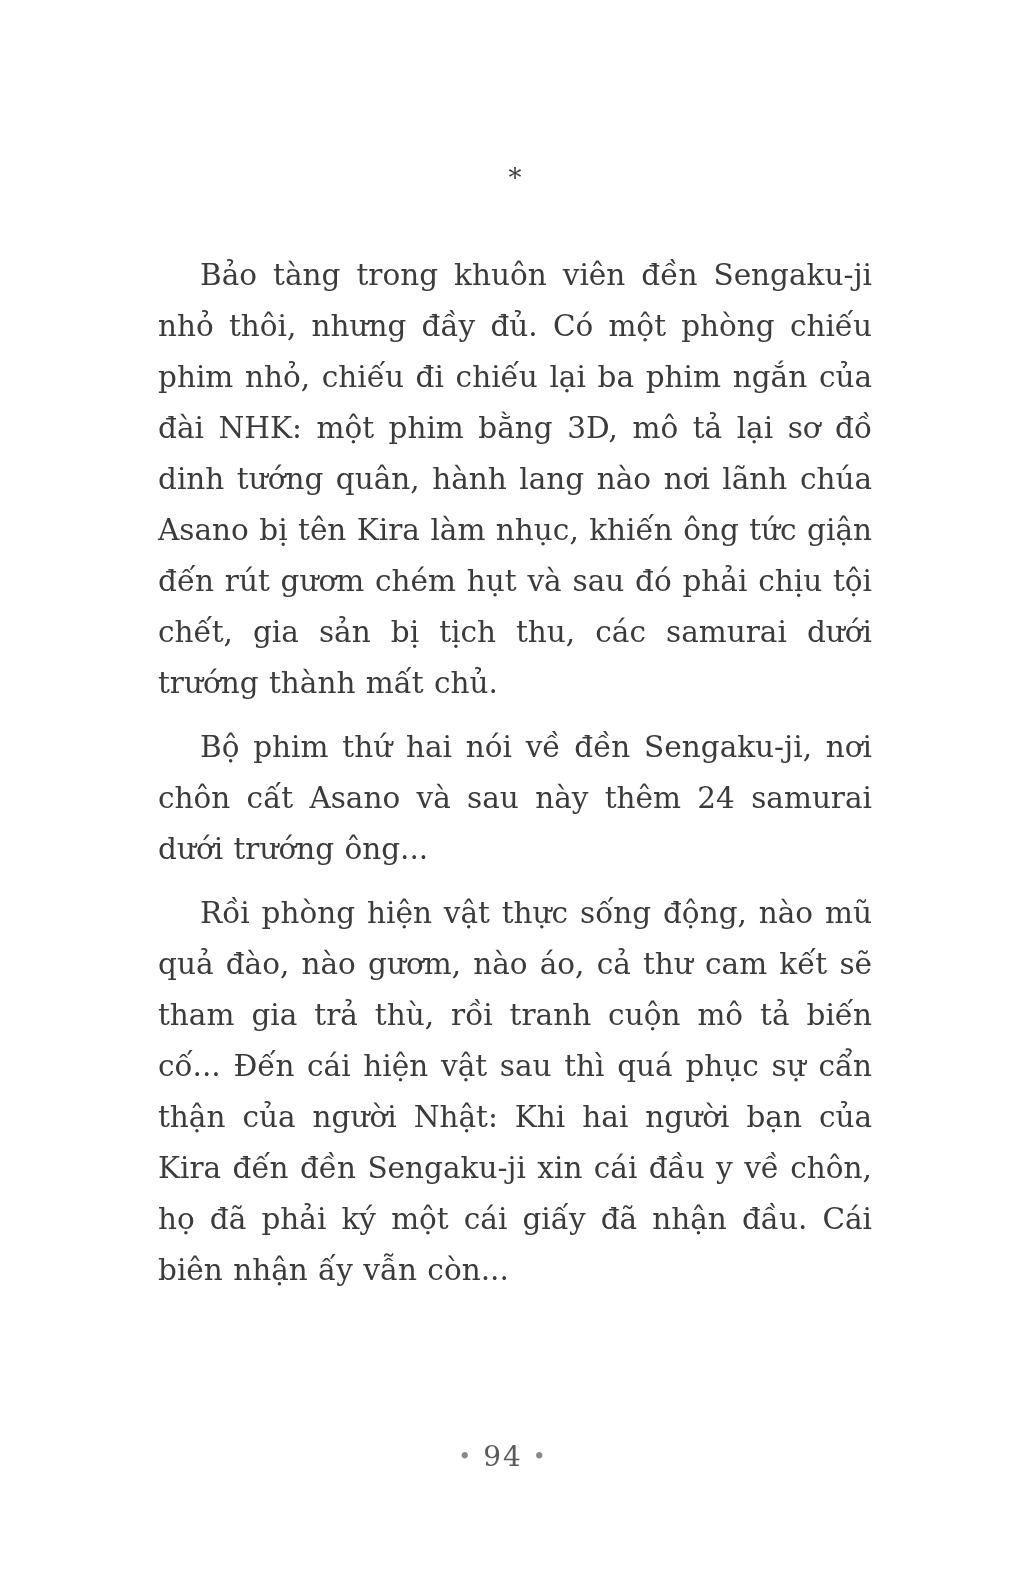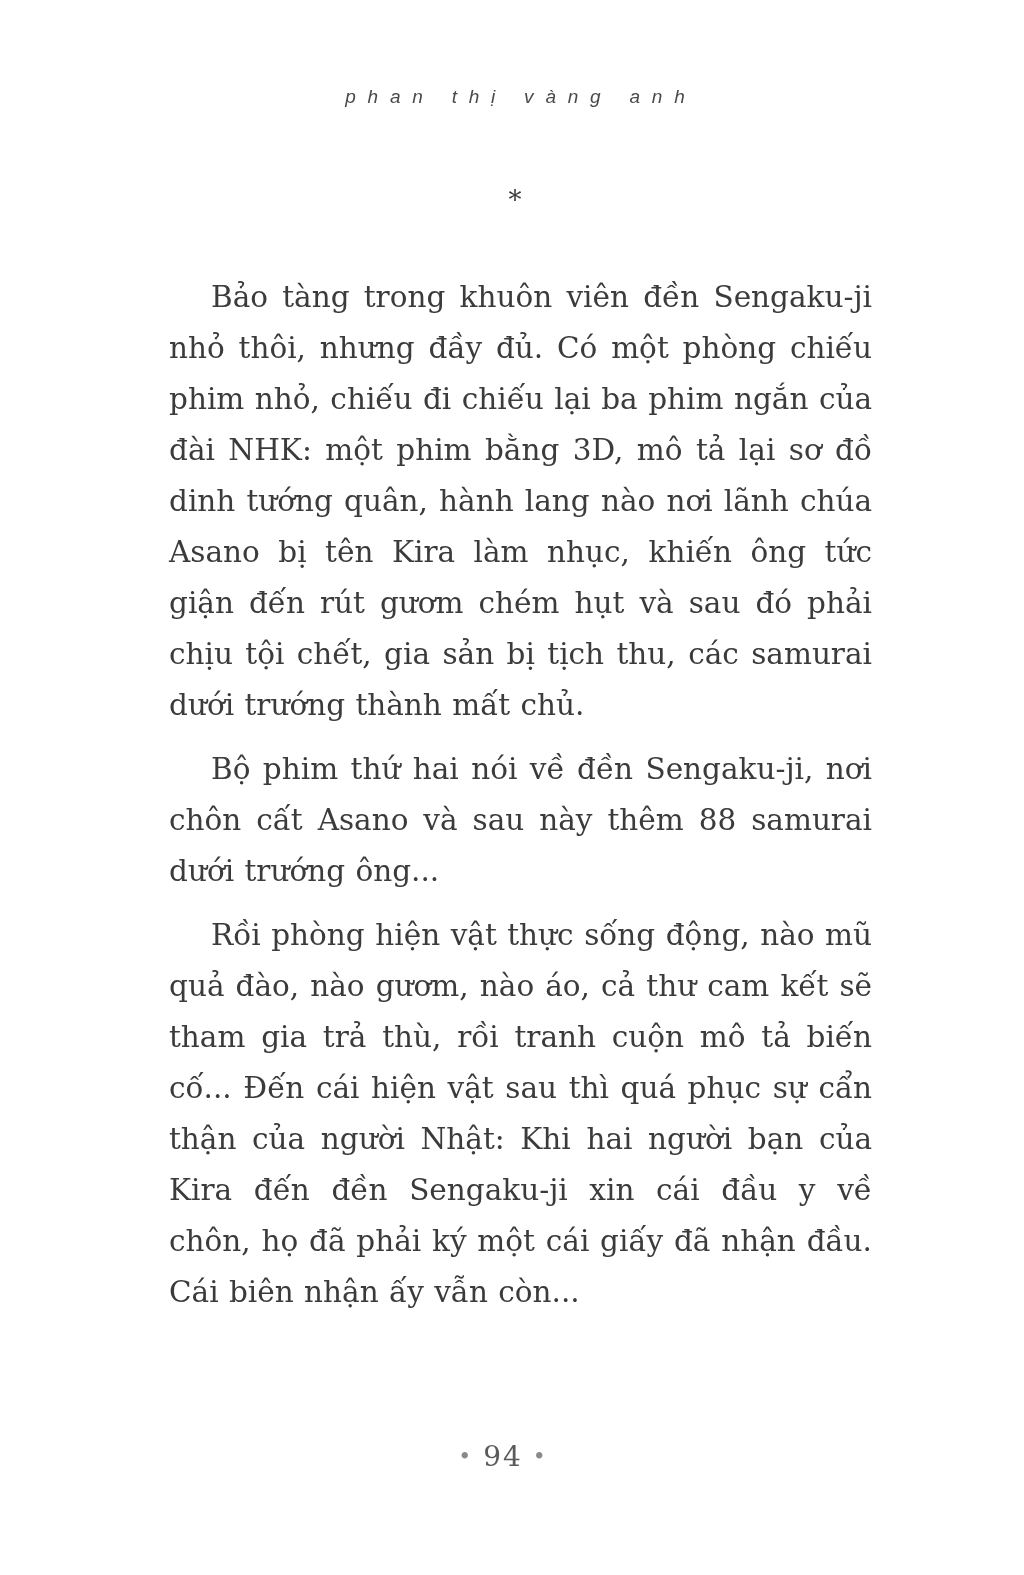--- a/index.html
+++ b/index.html
@@ -35,21 +35,21 @@
     font-size: 26px;
     color: #3b3b3b;
     margin-top: 72px;
     height: 40px;
     line-height: 40px;
   }
   .body-text {
     margin-top: 52px;
   }
   .body-text p {
-    margin: 0 0 13px 11px;
+    margin: 0 0 13px 0;
     font-size: 29.5px;
     line-height: 51px;
     text-align: justify;
     text-indent: 42px;
     color: #3b3b3b;
     word-spacing: 1px;
   }
   .folio {
     position: absolute;
     left: 0;
@@ -65,27 +65,26 @@
     font-size: 22px;
     vertical-align: 2px;
     padding: 0 10px;
   }
 </style>
 </head>
 <body>
 
 <div class="page">
 
-  <div class="running-head">phan thị vàng anh</div>
 
   <div class="ornament">*</div>
 
   <div class="body-text">
     <p>Bảo tàng trong khuôn viên đền Sengaku-ji nhỏ thôi, nhưng đầy đủ. Có một phòng chiếu phim nhỏ, chiếu đi chiếu lại ba phim ngắn của đài NHK: một phim bằng 3D, mô tả lại sơ đồ dinh tướng quân, hành lang nào nơi lãnh chúa Asano bị tên Kira làm nhục, khiến ông tức giận đến rút gươm chém hụt và sau đó phải chịu tội chết, gia sản bị tịch thu, các samurai dưới trướng thành mất chủ.</p>
-    <p>Bộ phim thứ hai nói về đền Sengaku-ji, nơi chôn cất Asano và sau này thêm 88 samurai dưới trướng ông...</p>
+    <p>Bộ phim thứ hai nói về đền Sengaku-ji, nơi chôn cất Asano và sau này thêm 24 samurai dưới trướng ông...</p>
     <p>Rồi phòng hiện vật thực sống động, nào mũ quả đào, nào gươm, nào áo, cả thư cam kết sẽ tham gia trả thù, rồi tranh cuộn mô tả biến cố... Đến cái hiện vật sau thì quá phục sự cẩn thận của người Nhật: Khi hai người bạn của Kira đến đền Sengaku-ji xin cái đầu y về chôn, họ đã phải ký một cái giấy đã nhận đầu. Cái biên nhận ấy vẫn còn...</p>
   </div>
 
   <div class="folio">
     <span class="dot">•</span><span>94</span><span class="dot">•</span>
   </div>
 
 </div>
 
 </body></html>

